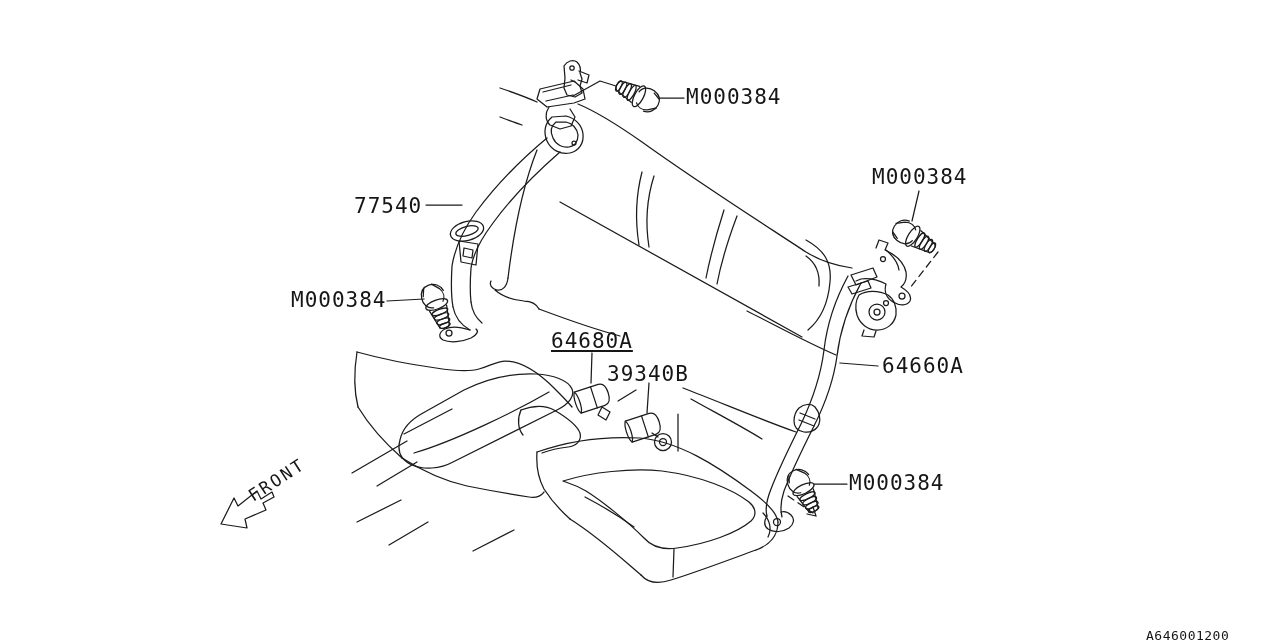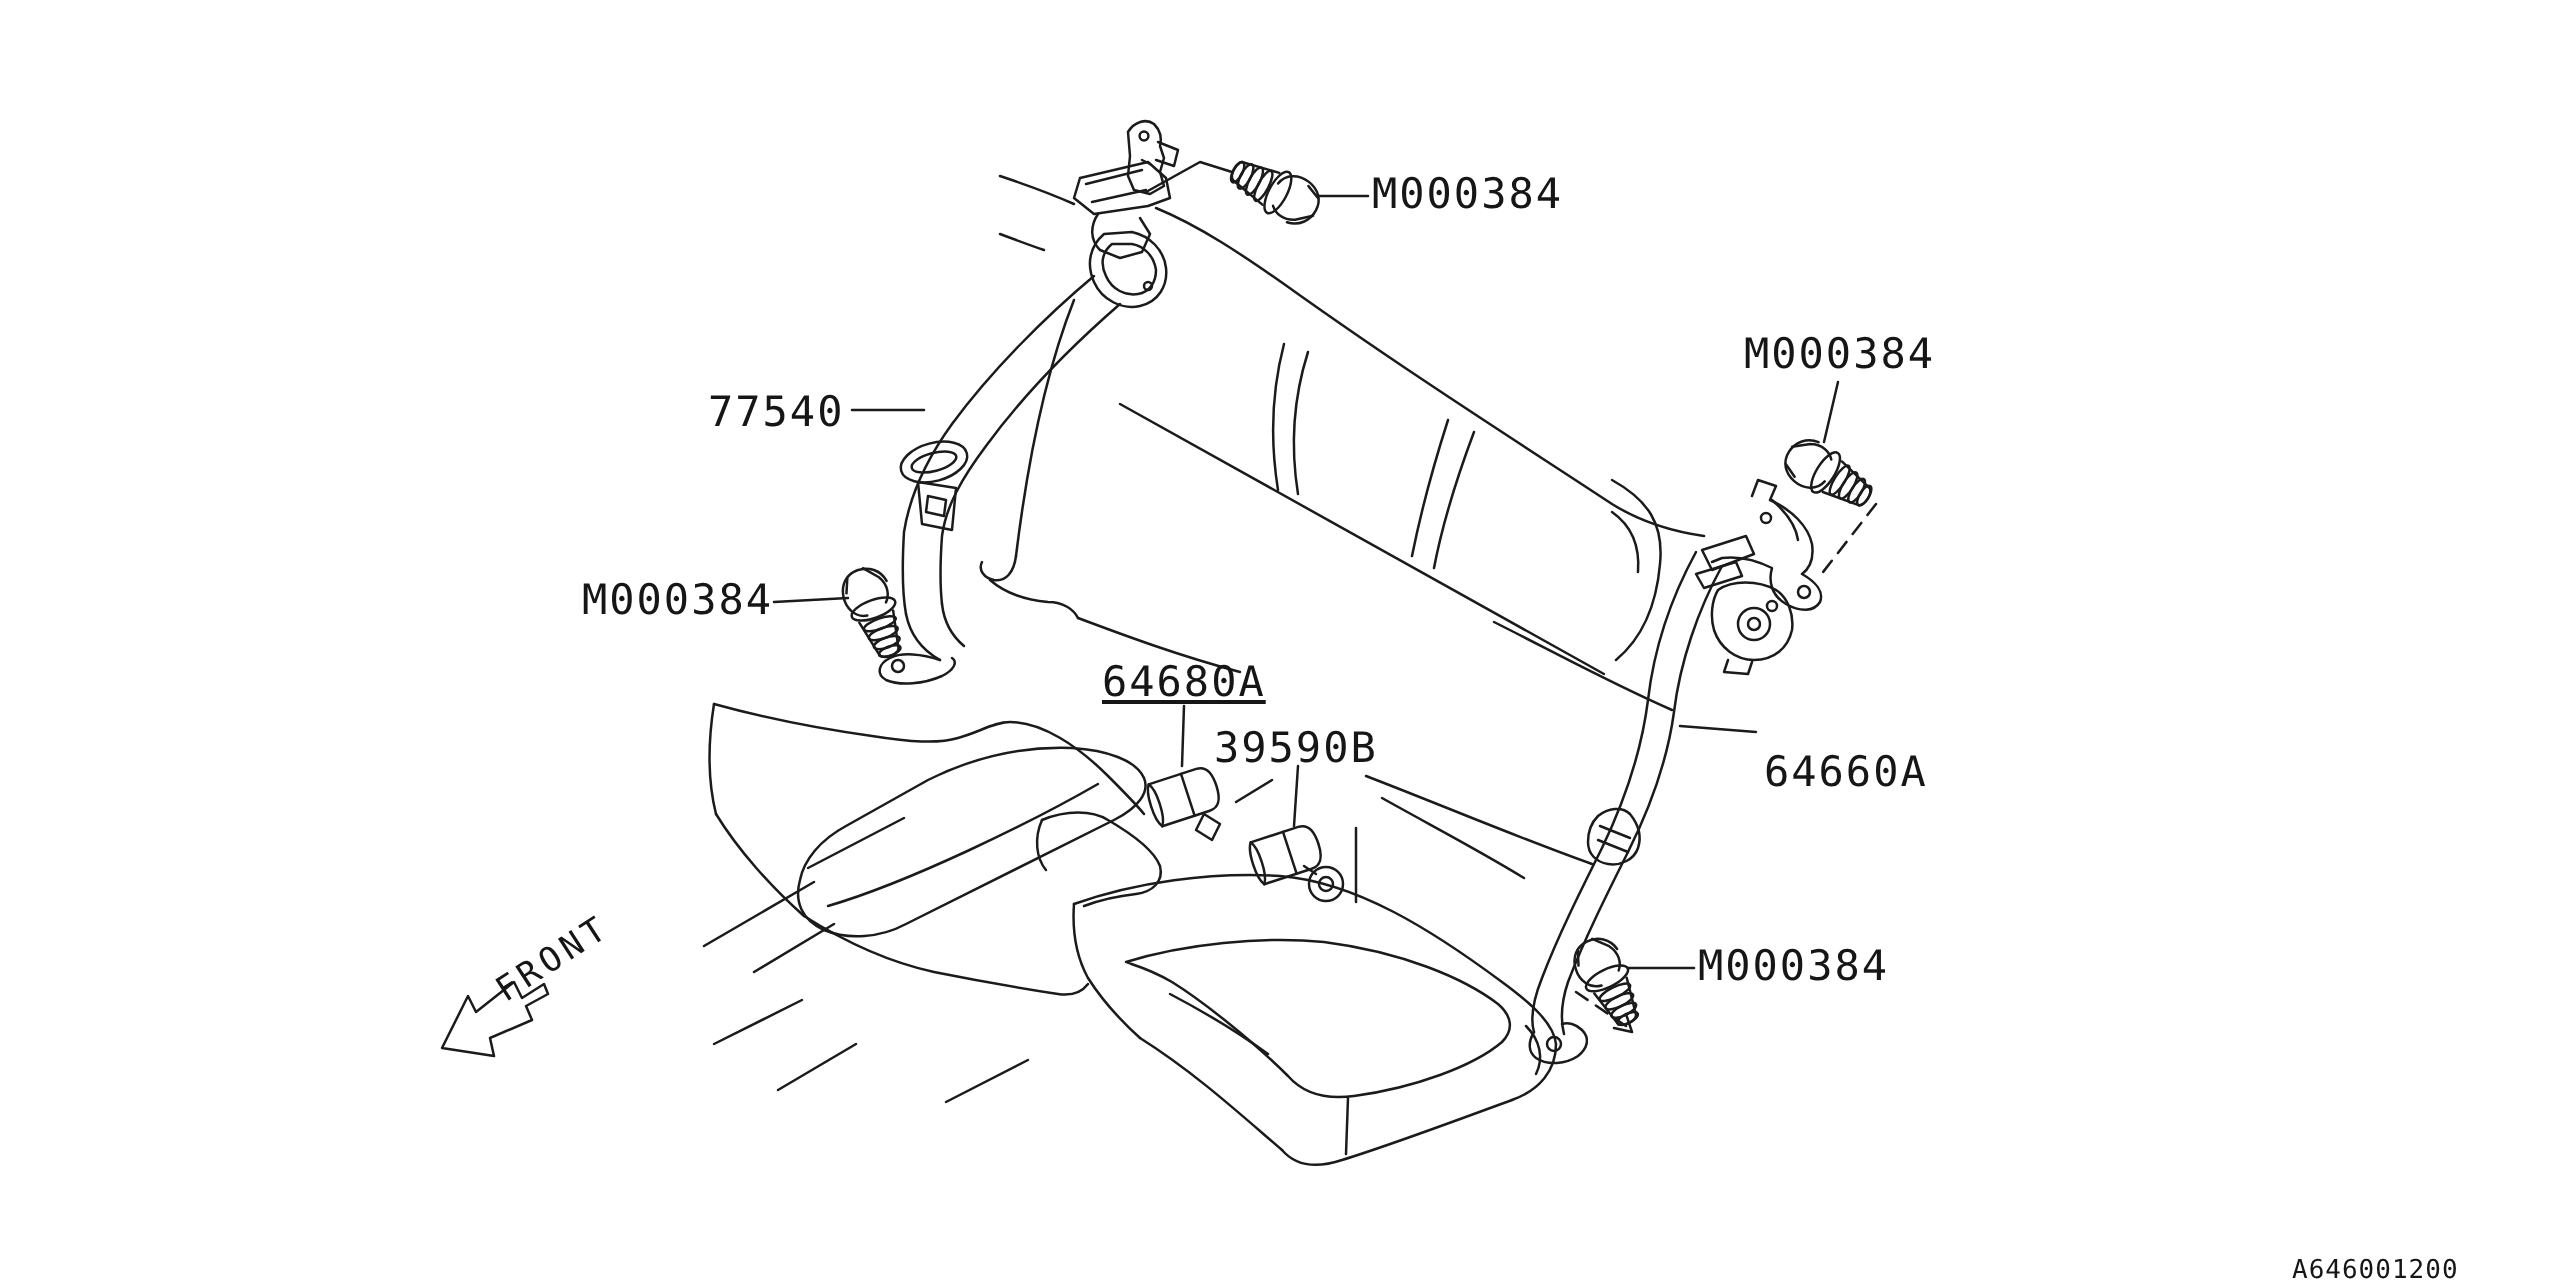--- a/index.html
+++ b/index.html
@@ -5,21 +5,21 @@
   html,body{margin:0;padding:0;background:#fff;}
   #stage{position:relative;width:1280px;height:640px;background:#ffffff;overflow:hidden;
          font-family:"DejaVu Sans Mono", monospace;}
   #art{position:absolute;left:0;top:0;width:1280px;height:640px;}
   .pl{position:absolute;color:#161616;font-size:21px;line-height:22px;letter-spacing:1px;white-space:nowrap;}
   .pl-m1{left:686px;top:86px;}
   .pl-m2{left:872px;top:166px;}
   .pl-m3{left:291px;top:289px;}
   .pl-m4{left:849px;top:472px;}
   .pl-64660{left:354px;top:195px;}
-  .pl-64660a{left:882px;top:375px;}
+  .pl-64660a{left:882px;top:355px;}
   .pl-64680a{left:551px;top:330px;text-decoration:underline;}
   .pl-64680b{left:607px;top:363px;}
   .pl-front{left:250px;top:486px;font-size:17px;letter-spacing:2.5px;transform:rotate(-33deg);transform-origin:0 50%;}
   .pl-code{left:1146px;top:625px;font-size:13px;letter-spacing:0.5px;}
   svg *{vector-effect:non-scaling-stroke;}
 </style>
 </head>
 <body>
 
 <div id="stage">
@@ -187,16 +187,16 @@
   </g>
 </svg>
 
   <div class="pl pl-m1">M000384</div>
   <div class="pl pl-m2">M000384</div>
   <div class="pl pl-m3">M000384</div>
   <div class="pl pl-m4">M000384</div>
   <div class="pl pl-64660">77540</div>
   <div class="pl pl-64660a">64660A</div>
   <div class="pl pl-64680a">64680A</div>
-  <div class="pl pl-64680b">39590B</div>
+  <div class="pl pl-64680b">39340B</div>
   <div class="pl pl-front">FRONT</div>
   <div class="pl pl-code">A646001200</div>
 </div>
 
 </body></html>

